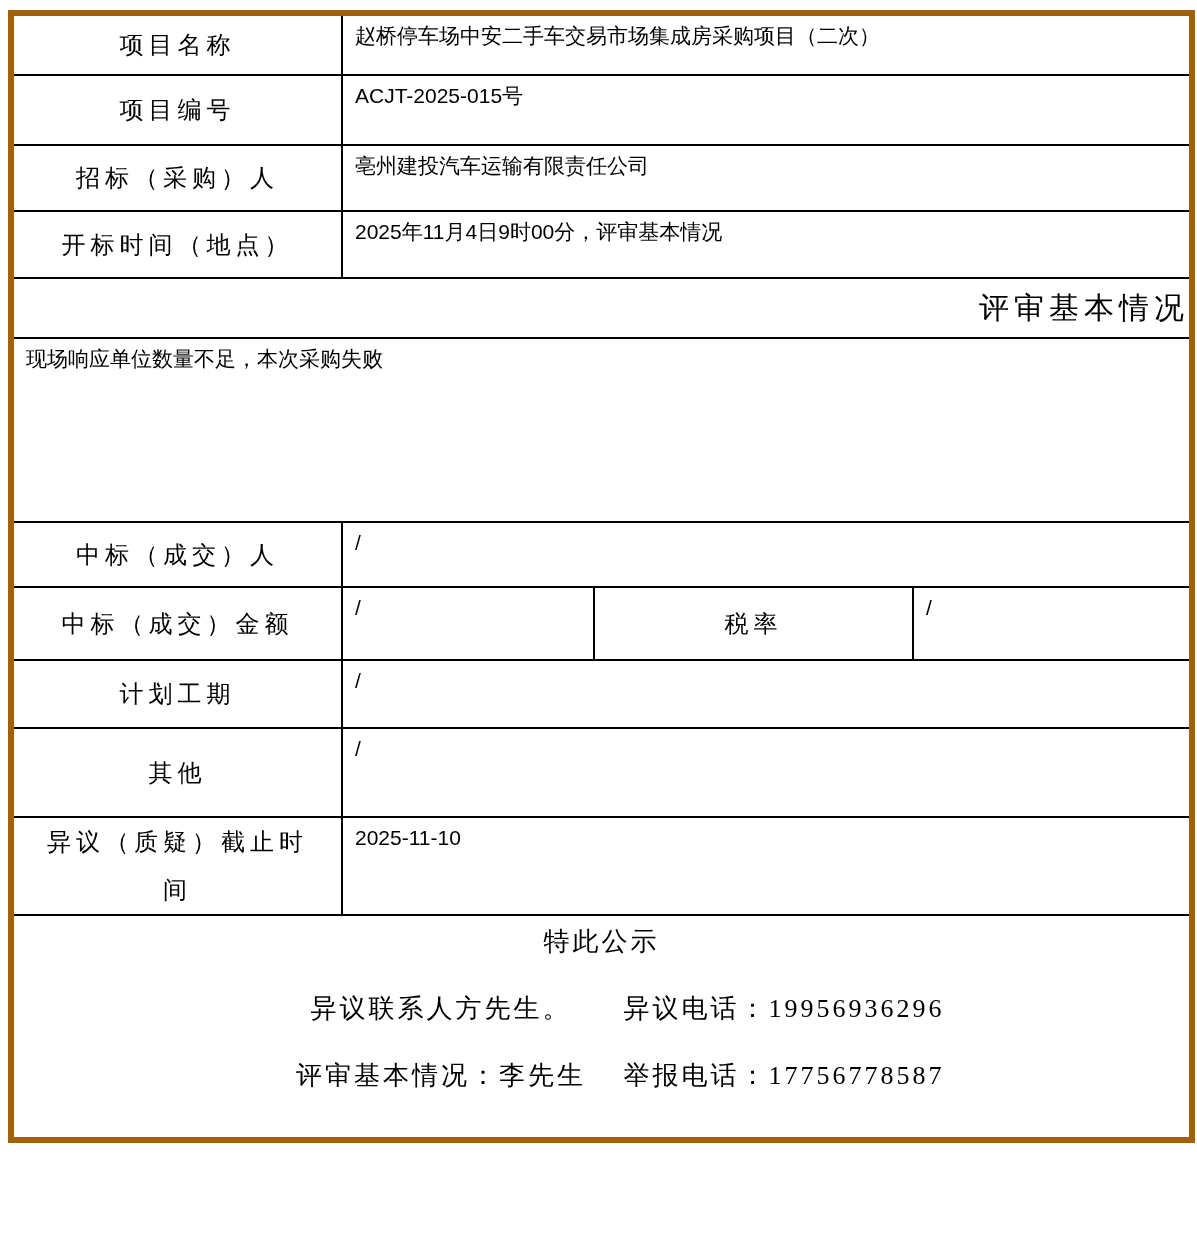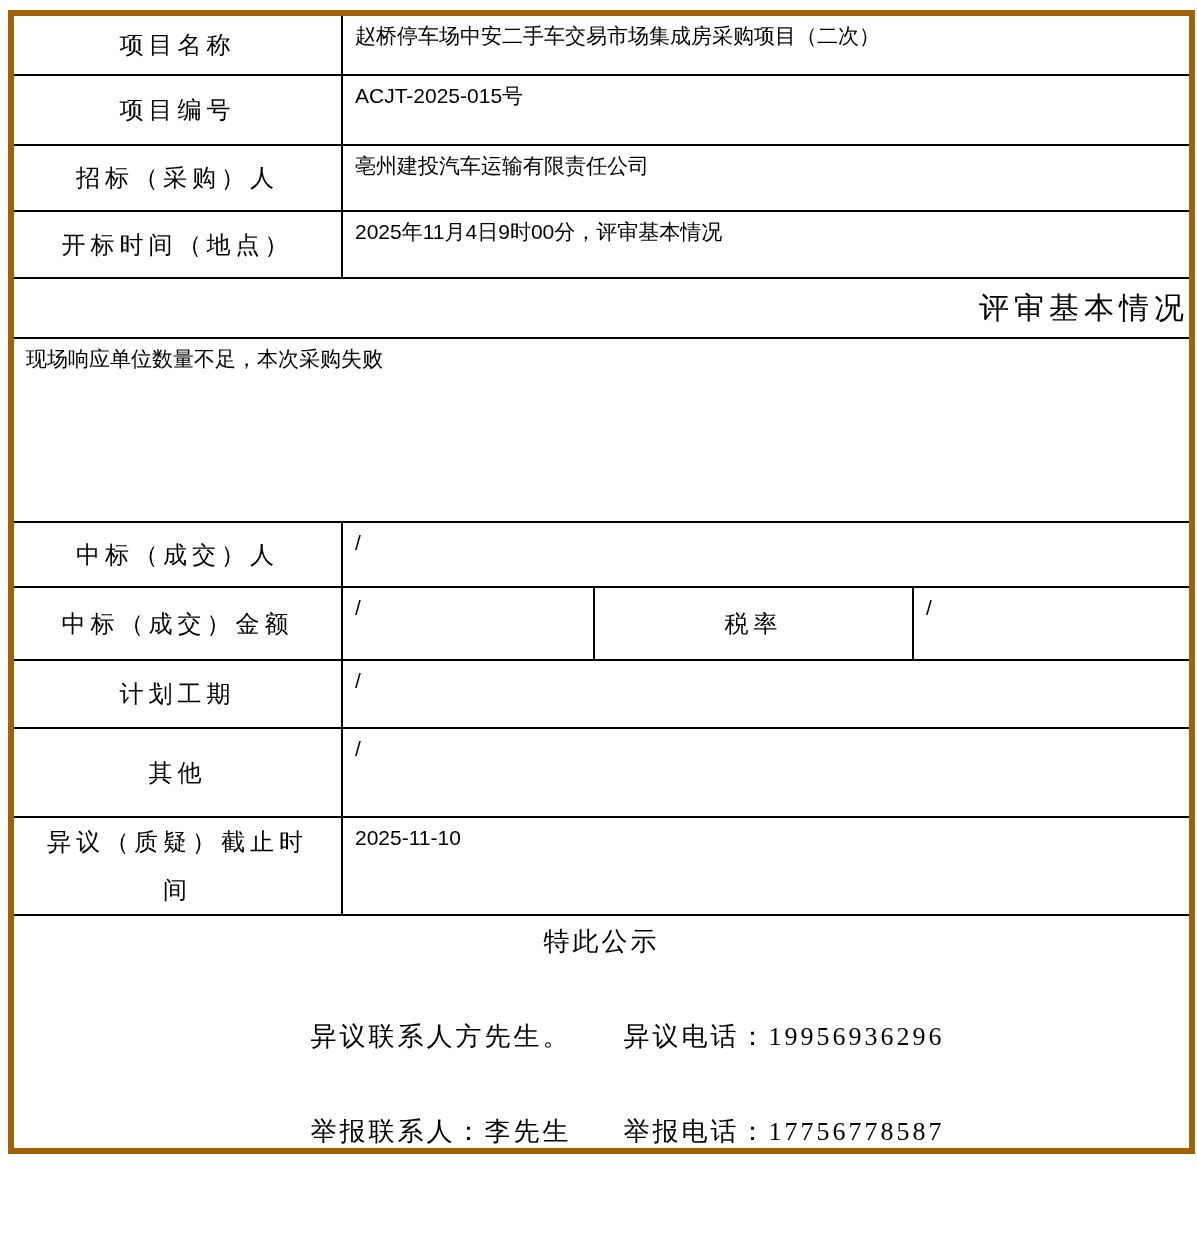--- a/index.html
+++ b/index.html
@@ -55,21 +55,21 @@
   td.footer-cell {
     vertical-align: top;
     text-align: center;
     font-size: 26px;
     letter-spacing: 3px;
     line-height: 1.2;
     padding: 10px 12px 0 12px;
     font-family: "Liberation Serif", serif;
   }
   .footer-line { margin: 0; }
-  .footer-line + .footer-line { margin-top: 64px; }
+  .footer-line + .footer-line { margin-top: 36px; }
   .contact-col {
     display: inline-block;
     width: 365px;
     vertical-align: top;
   }
 </style>
 </head>
 <body>
 
 <table class="notice">
@@ -157,18 +157,18 @@
     <td class="value" colspan="3">2025-11-10</td>
   </tr>
 
   <tr style="height:225px">
     <td class="footer-cell" colspan="4">
       <div class="footer-line">特此公示</div>
       <div class="footer-line">
         <span class="contact-col">异议联系人方先生。</span><span>异议电话：19956936296</span>
       </div>
       <div class="footer-line">
-        <span class="contact-col">举报联系人：李先生</span><span>举报电话：17756778587</span>
+        <span class="contact-col">评审基本情况：李先生</span><span>举报电话：17756778587</span>
       </div>
     </td>
   </tr>
 </tbody>
   </table>
 
 </body></html>

